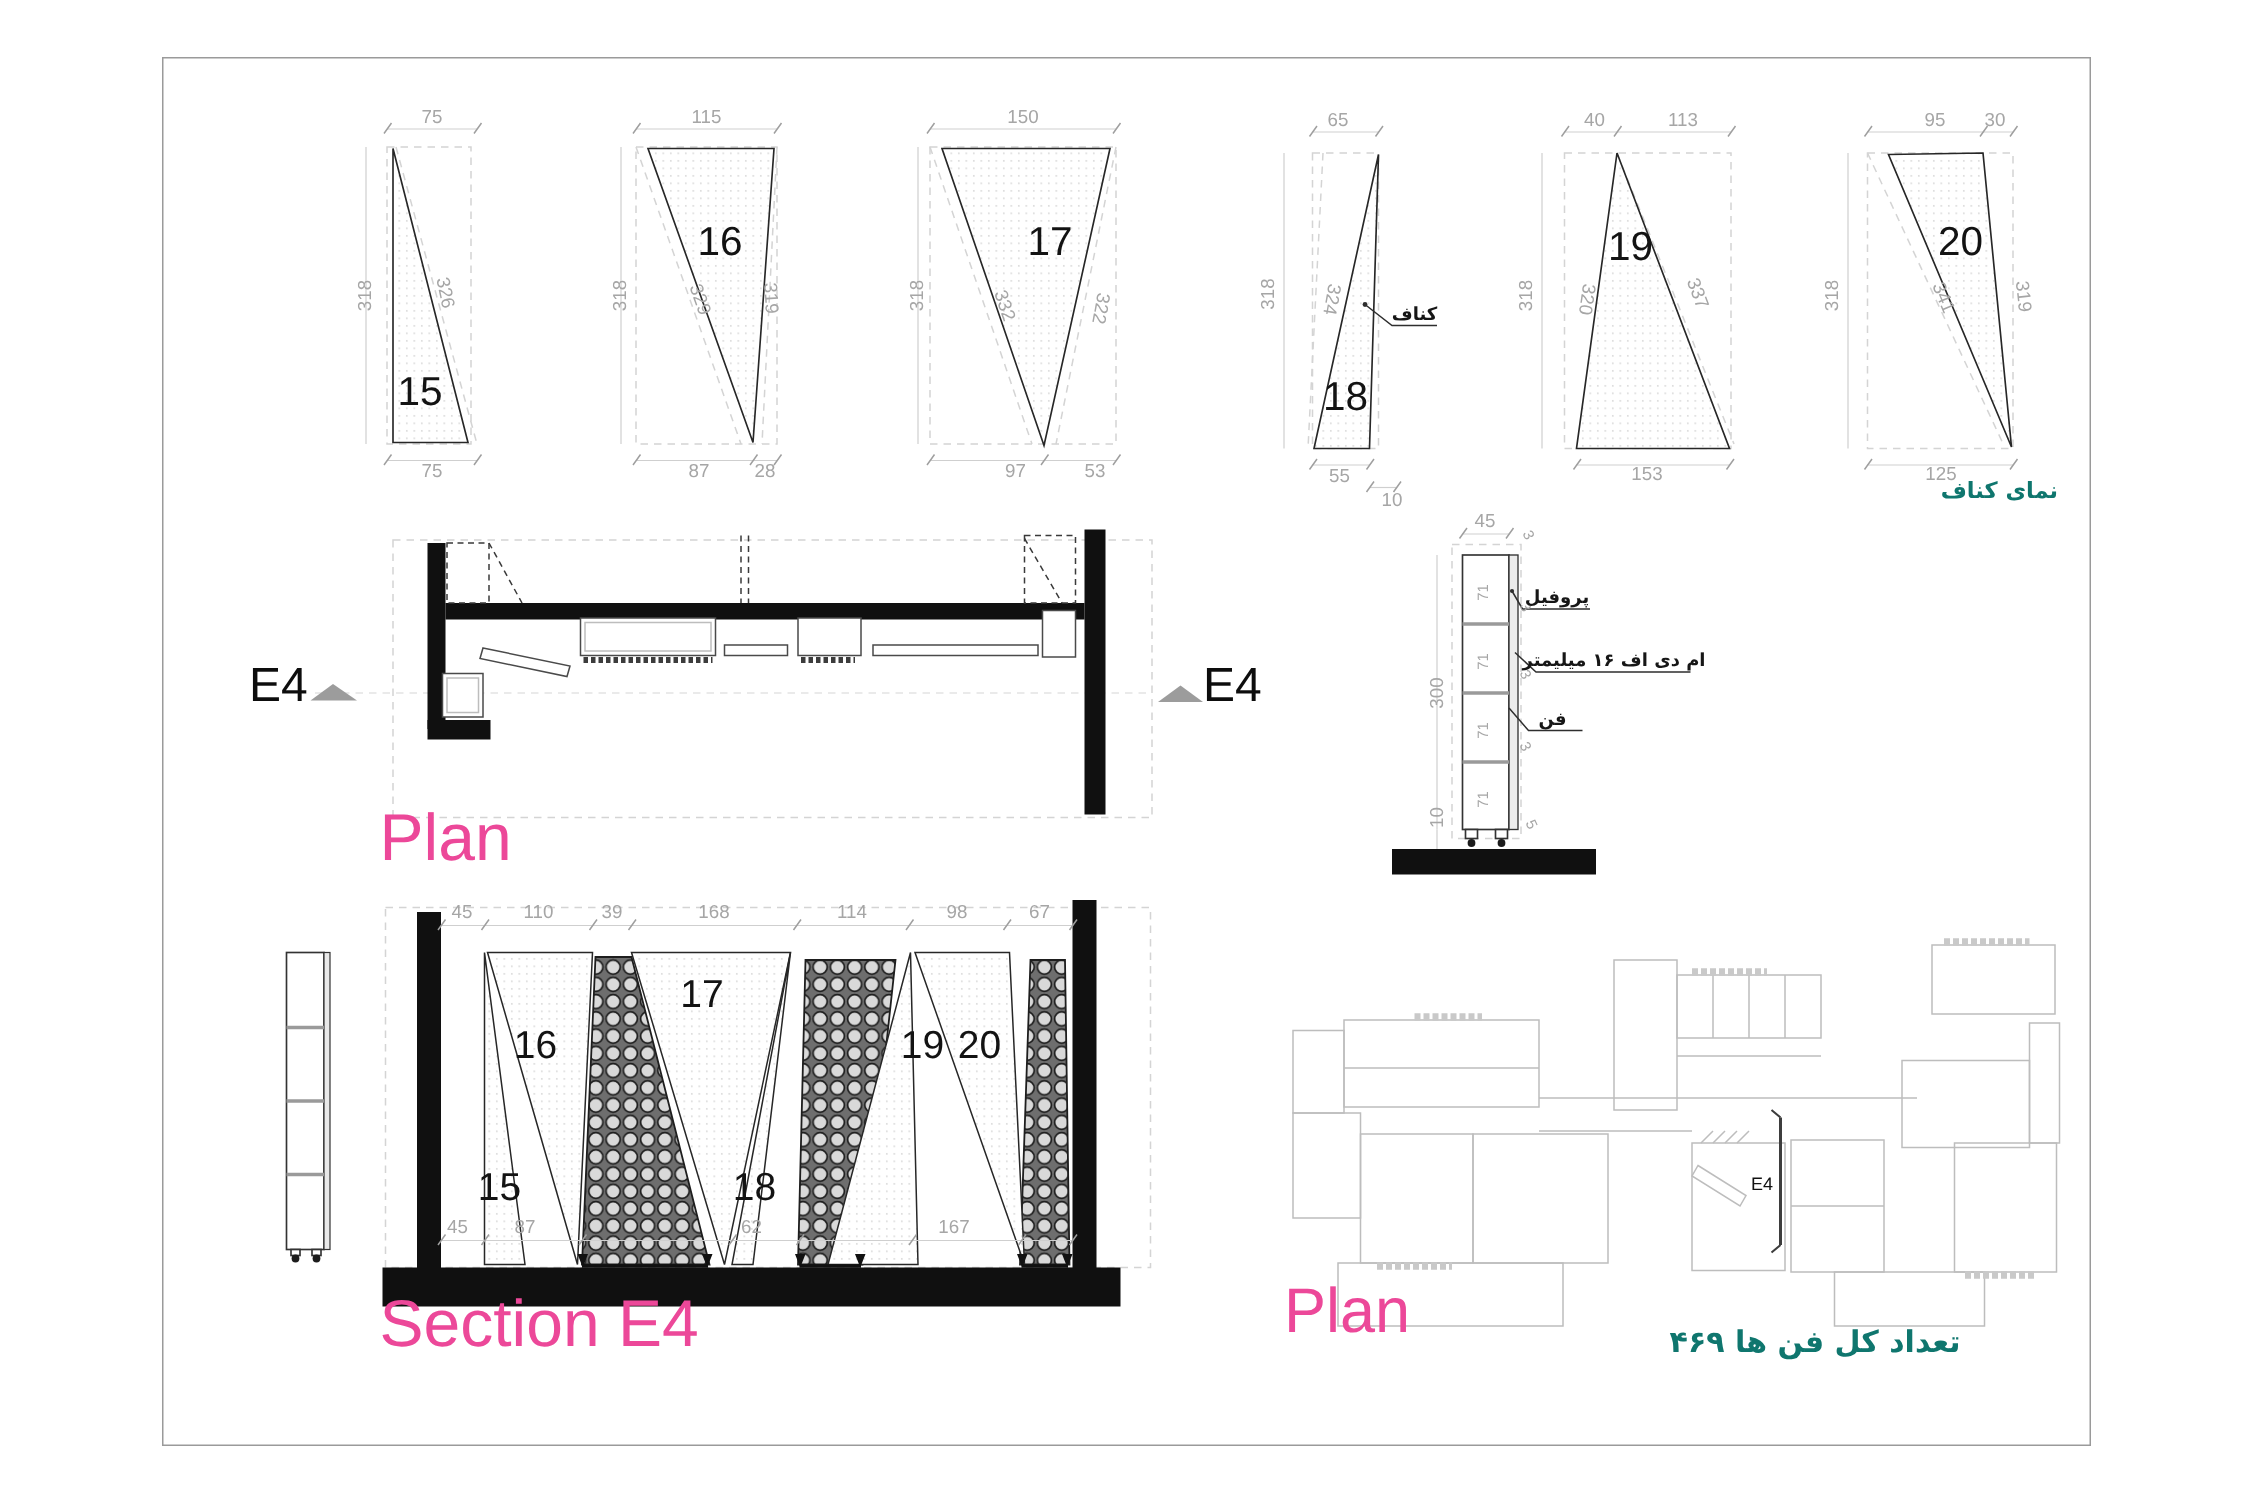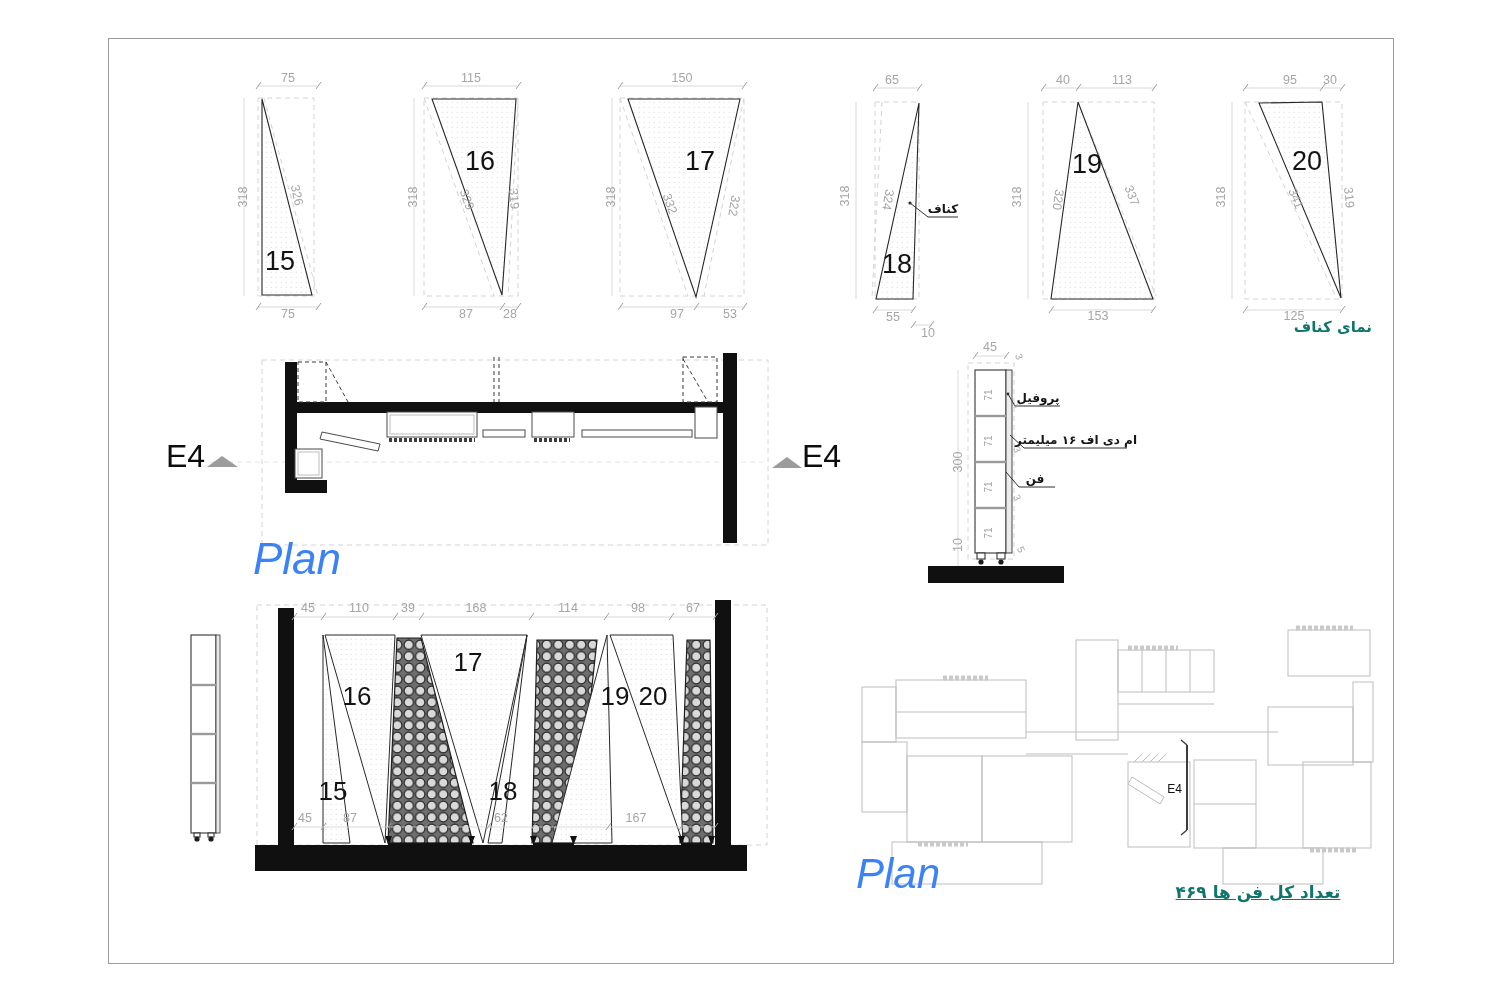--- a/index.html
+++ b/index.html
@@ -1,20 +1,20 @@
 <!DOCTYPE html>
 <html><head>
 <meta charset="utf-8">
 <style>
   html,body{margin:0;padding:0;background:#ffffff;}
   #stage{position:relative;width:1426px;height:1000px;background:#ffffff;overflow:hidden;
          font-family:"Liberation Sans", sans-serif;}
   .frame{position:absolute;left:108px;top:38px;width:1284px;height:924px;border:1px solid #9a9a9a;}
   svg{position:absolute;overflow:visible;}
-  .title{position:absolute;color:#3b82f6;font-size:44px;font-family:"Liberation Sans",sans-serif;font-style:italic;}
+  .title{position:absolute;color:#ec4899;font-size:44px;font-family:"Liberation Sans",sans-serif;}
   .e4big{position:absolute;color:#0d0d0d;font-size:32px;font-family:"Liberation Sans",sans-serif;}
   .fa{position:absolute;color:#0f766e;font-weight:bold;font-size:15px;direction:rtl;text-align:center;
       font-family:"DejaVu Sans", sans-serif;}
   
   text{font-family:"Liberation Sans",sans-serif;}
   .dimtext{fill:#a6a6a6;font-size:12.5px;text-anchor:middle;}
   .dimsm{fill:#a6a6a6;font-size:10px;text-anchor:middle;}
   .num{fill:#131313;font-size:27px;text-anchor:middle;}
   .numsec{fill:#131313;font-size:26px;text-anchor:middle;}
   .fatext{fill:#161616;font-size:12px;font-weight:bold;text-anchor:middle;direction:rtl;
@@ -301,20 +301,21 @@
     <text class="dimtext" x="351" y="229">62</text>
     <text class="dimtext" x="486" y="229">167</text>
 
     <text class="numsec" x="183" y="207">15</text>
     <text class="numsec" x="207" y="112">16</text>
     <text class="numsec" x="318" y="78">17</text>
     <text class="numsec" x="353" y="207">18</text>
     <text class="numsec" x="465" y="112">19</text>
     <text class="numsec" x="503" y="112">20</text>
   </svg>
+  <div class="title" style="left:253px;top:858px;">Section E4</div>
 
   <svg style="left:848px;top:612px" width="545" height="285">
     <g class="plangray">
 
       <rect x="48" y="68" width="130" height="58"></rect>
       <rect x="14" y="75" width="34" height="55"></rect>
       <rect x="14" y="130" width="45" height="70"></rect>
       <rect x="59" y="144" width="75" height="86"></rect>
       <rect x="134" y="144" width="90" height="86"></rect>
       <rect x="44" y="230" width="150" height="42"></rect>
@@ -346,15 +347,15 @@
       <line class="wticks" x1="448" y1="16" x2="505" y2="16"></line>
       <line class="wticks" x1="70" y1="232" x2="120" y2="232"></line>
       <line class="wticks" x1="462" y1="238" x2="510" y2="238"></line>
     </g>
 
     <line x1="339" y1="133" x2="339" y2="218" stroke="#3d3d3d" stroke-width="2"></line>
     <path d="M339,133 l-6,-5 M339,218 l-6,5" stroke="#3d3d3d" stroke-width="1.4" fill="none"></path>
     <text x="334" y="181" text-anchor="end" font-size="12" fill="#111">E4</text>
   </svg>
   <div class="title" style="left:856px;top:850px;font-size:42px;">Plan</div>
-  <div class="fa" style="left:1152px;top:882px;width:212px;font-size:17px;text-decoration:underline;">تعداد کل فن ها ۴۶۹</div>
+  <div class="fa" style="left:1104px;top:882px;width:212px;font-size:20px;">تعداد کل فن ها ۴۶۹</div>
 
 </div>
 
 </body></html>

